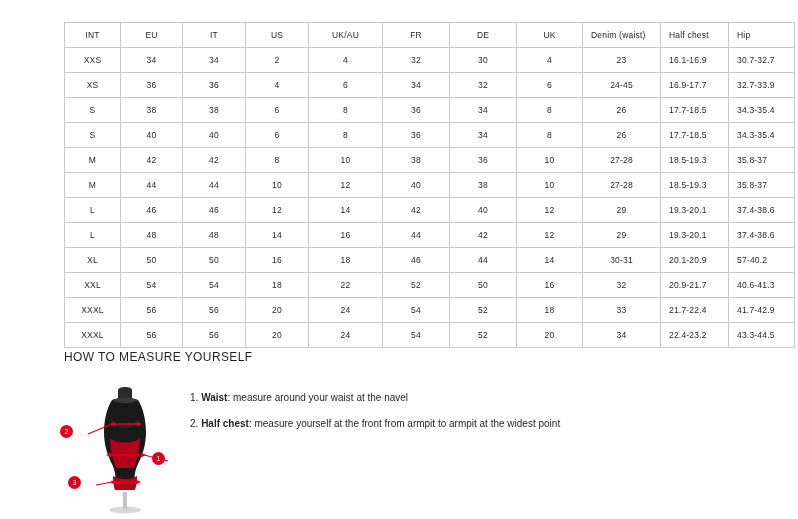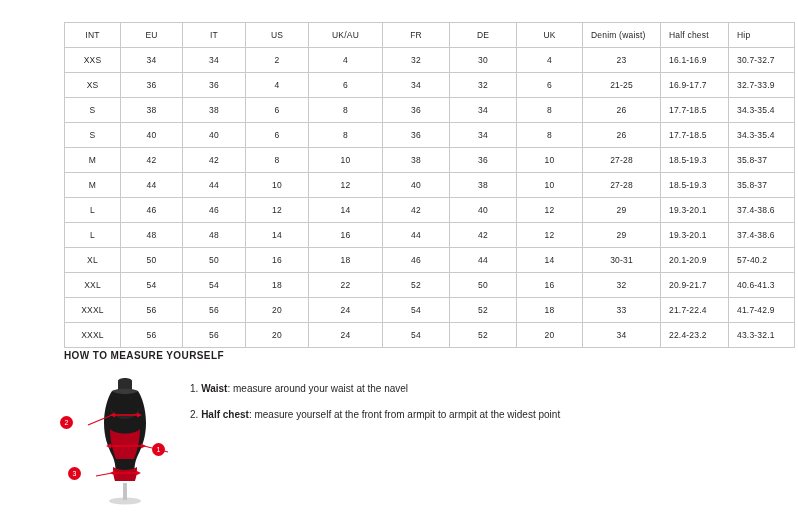--- a/index.html
+++ b/index.html
@@ -63,25 +63,25 @@
   col.c10 { width: 66px; }
 
   
   .measure-section {
     position: absolute;
     left: 64px;
     top: 350px;
     width: 700px;
   }
   .measure-title {
-    font-size: 10px;
-    font-weight: bold;
+    font-size: 12px;
+    font-weight: normal;
     letter-spacing: 0.4px;
     color: #231f20;
-    margin-bottom: 10px;
+    margin-bottom: 16px;
   }
   .measure-body {
     display: flex;
     align-items: flex-start;
   }
   .figure-col {
     width: 120px;
     position: relative;
     height: 140px;
   }
@@ -173,21 +173,21 @@
         </tr>
         <tr>
           <td>XS</td>
           <td>36</td>
           <td>36</td>
           <td>4</td>
           <td>6</td>
           <td>34</td>
           <td>32</td>
           <td>6</td>
-          <td>21-25</td>
+          <td>24-45</td>
           <td class="left-pad">16.9-17.7</td>
           <td class="left-pad">32.7-33.9</td>
         </tr>
         <tr>
           <td>S</td>
           <td>38</td>
           <td>38</td>
           <td>6</td>
           <td>8</td>
           <td>36</td>
@@ -305,21 +305,21 @@
           <td>XXXL</td>
           <td>56</td>
           <td>56</td>
           <td>20</td>
           <td>24</td>
           <td>54</td>
           <td>52</td>
           <td>20</td>
           <td>34</td>
           <td class="left-pad">22.4-23.2</td>
-          <td class="left-pad">43.3-32.1</td>
+          <td class="left-pad">43.3-44.5</td>
         </tr>
       </tbody>
     </table>
   </div>
 
   <div class="measure-section">
     <div class="measure-title">HOW TO MEASURE YOURSELF</div>
     <div class="measure-body">
 
       <div class="figure-col">

